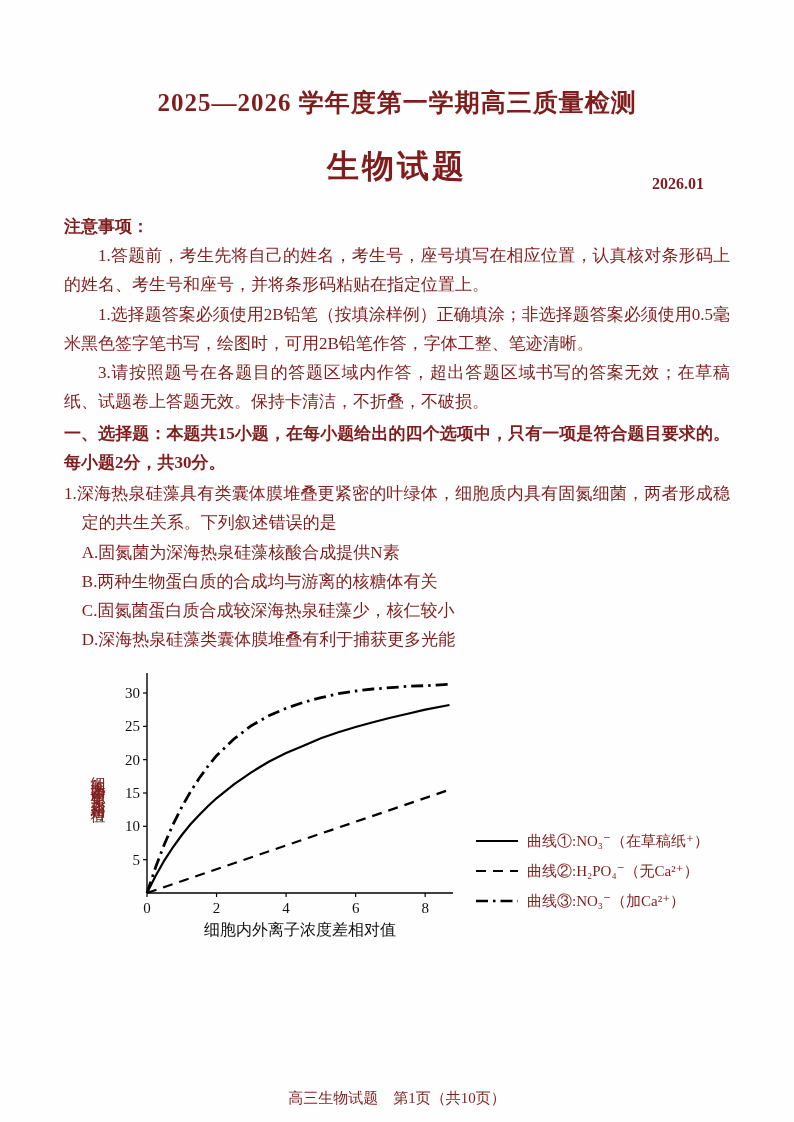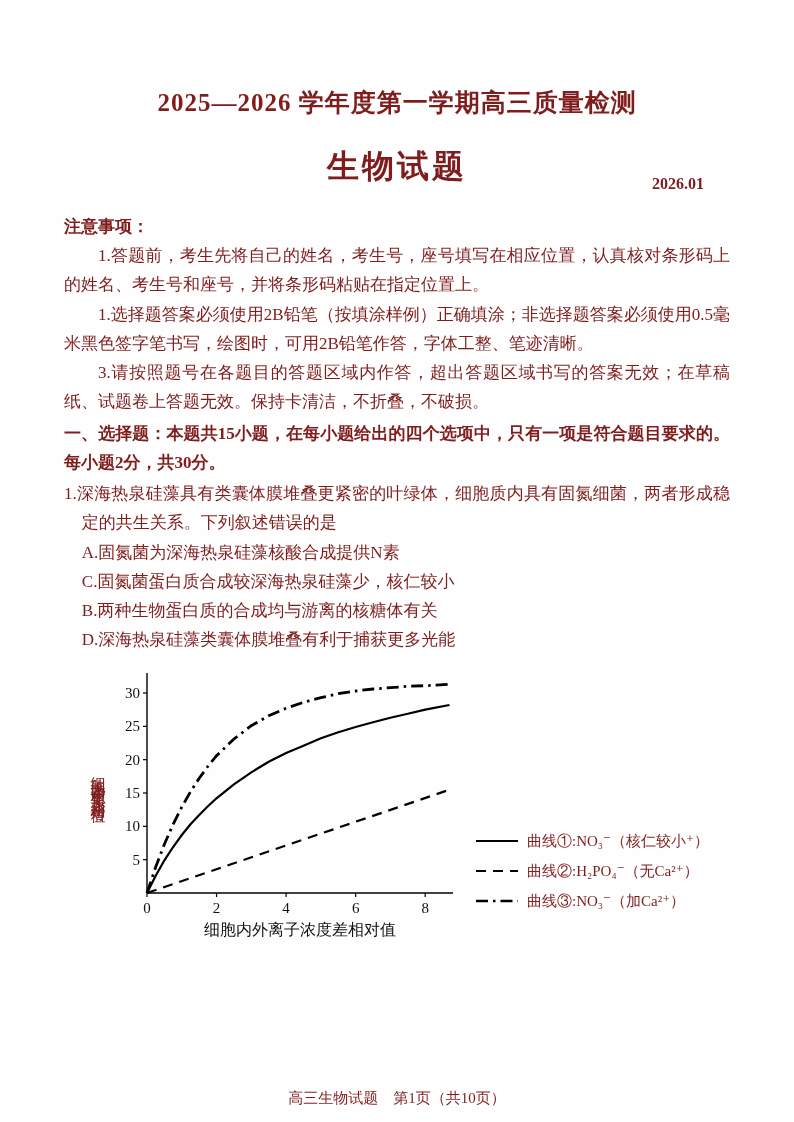--- a/index.html
+++ b/index.html
@@ -53,22 +53,22 @@
     <p class="indent2">1.答题前，考生先将自己的姓名，考生号，座号填写在相应位置，认真核对条形码上的姓名、考生号和座号，并将条形码粘贴在指定位置上。</p>
     <p class="indent2">1.选择题答案必须使用2B铅笔（按填涂样例）正确填涂；非选择题答案必须使用0.5毫米黑色签字笔书写，绘图时，可用2B铅笔作答，字体工整、笔迹清晰。</p>
     <p class="indent2">3.请按照题号在各题目的答题区域内作答，超出答题区域书写的答案无效；在草稿纸、试题卷上答题无效。保持卡清洁，不折叠，不破损。</p>
   </div>
 
   <p class="section-head">一、选择题：本题共15小题，在每小题给出的四个选项中，只有一项是符合题目要求的。每小题2分，共30分。</p>
 
   <div class="question">
     <p class="q-stem">1.深海热泉硅藻具有类囊体膜堆叠更紧密的叶绿体，细胞质内具有固氮细菌，两者形成稳定的共生关系。下列叙述错误的是</p>
     <p class="option">A.固氮菌为深海热泉硅藻核酸合成提供N素</p>
+    <p class="option">B.两种生物蛋白质的合成均与游离的核糖体有关</p>
     <p class="option">C.固氮菌蛋白质合成较深海热泉硅藻少，核仁较小</p>
-    <p class="option">B.两种生物蛋白质的合成均与游离的核糖体有关</p>
     <p class="option">D.深海热泉硅藻类囊体膜堆叠有利于捕获更多光能</p>
   </div>
 
   <div class="question">
 
     <div class="chart-area">
       <div class="ylabel-wrap">
         <span class="ylabel">细胞内离子积累速率相对值</span>
       </div>
       <svg id="chart-svg" width="352" height="276" viewBox="0 0 352 276">
@@ -99,21 +99,21 @@
           <path d="M40.0 228.0 L48.7 210.7 L57.4 195.3 L66.1 182.0 L74.8 170.0 L83.5 159.3 L92.2 150.0 L100.9 141.3 L109.5 133.3 L126.9 119.3 L144.3 107.3 L161.7 96.7 L179.1 88.0 L196.5 80.7 L213.9 73.3 L231.3 67.3 L248.6 62.0 L266.0 57.3 L283.4 52.7 L300.8 48.7 L318.2 44.7 L342.5 40.0 " fill="none" stroke="#000" stroke-width="2.2" stroke-dasharray=""></path>
           <path d="M40.0 228.0 L342.5 124.7 " fill="none" stroke="#000" stroke-width="2.2" stroke-dasharray="10 7"></path>
           <path d="M40.0 228.0 L48.7 202.0 L57.4 179.3 L66.1 159.3 L74.8 142.0 L83.5 126.7 L92.2 113.3 L100.9 101.3 L109.5 90.7 L126.9 74.0 L144.3 60.7 L161.7 50.7 L179.1 43.3 L196.5 37.3 L213.9 32.7 L231.3 28.7 L248.6 26.0 L266.0 24.0 L283.4 22.7 L300.8 21.3 L318.2 20.7 L342.5 19.3 " fill="none" stroke="#000" stroke-width="2.8" stroke-dasharray="12 5 2.5 5"></path>
           <text x="193" y="270" text-anchor="middle" font-size="16">细胞内外离子浓度差相对值</text>
         </svg>
       <div class="legend">
         <div class="legend-row">
           <svg class="legend-sample" width="44" height="12">
               <line x1="1" y1="6" x2="43" y2="6" stroke="#000" stroke-width="2.2"></line>
             </svg>
-          <span class="legend-label">曲线①:NO₃⁻（核仁较小⁺）</span>
+          <span class="legend-label">曲线①:NO₃⁻（在草稿纸⁺）</span>
         </div>
         <div class="legend-row">
           <svg class="legend-sample" width="44" height="12">
               <line x1="1" y1="6" x2="43" y2="6" stroke="#000" stroke-width="2.2" stroke-dasharray="10 7"></line>
             </svg>
           <span class="legend-label">曲线②:H₂PO₄⁻（无Ca²⁺）</span>
         </div>
         <div class="legend-row">
           <svg class="legend-sample" width="44" height="12">
               <line x1="1" y1="6" x2="43" y2="6" stroke="#000" stroke-width="2.6" stroke-dasharray="12 5 2.5 5"></line>

